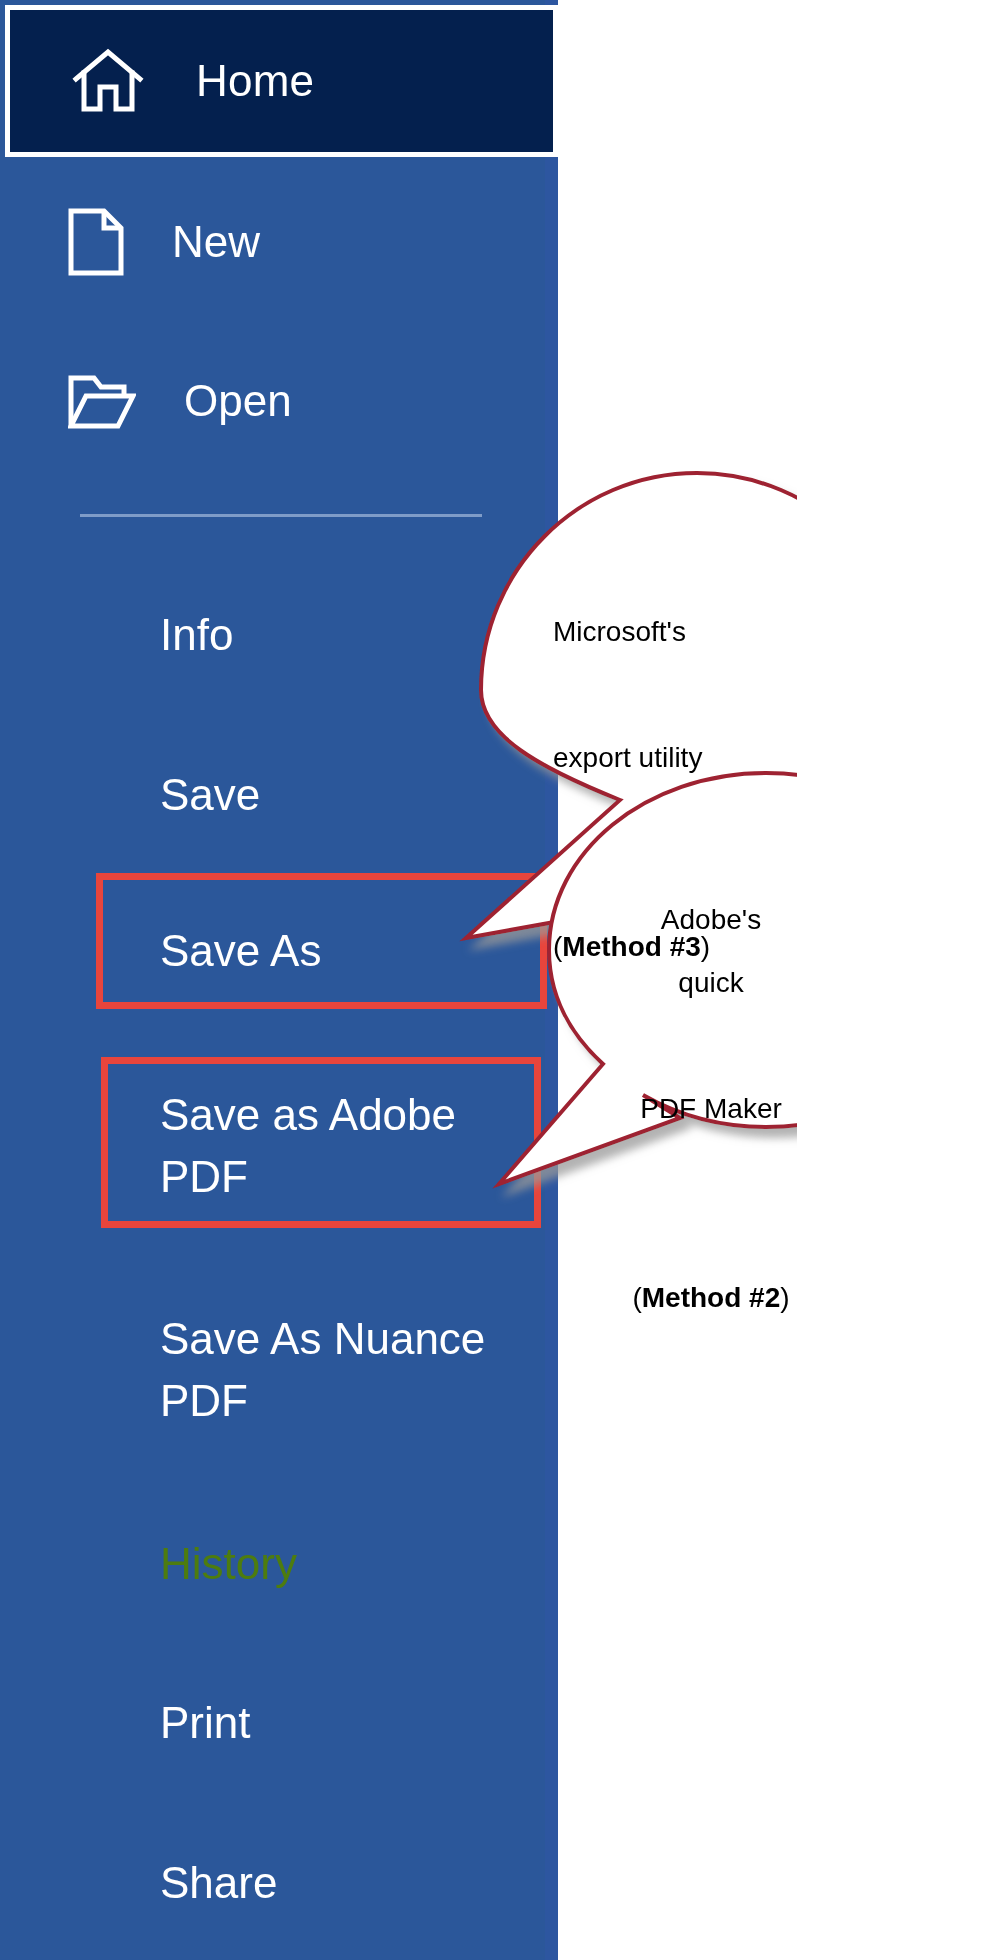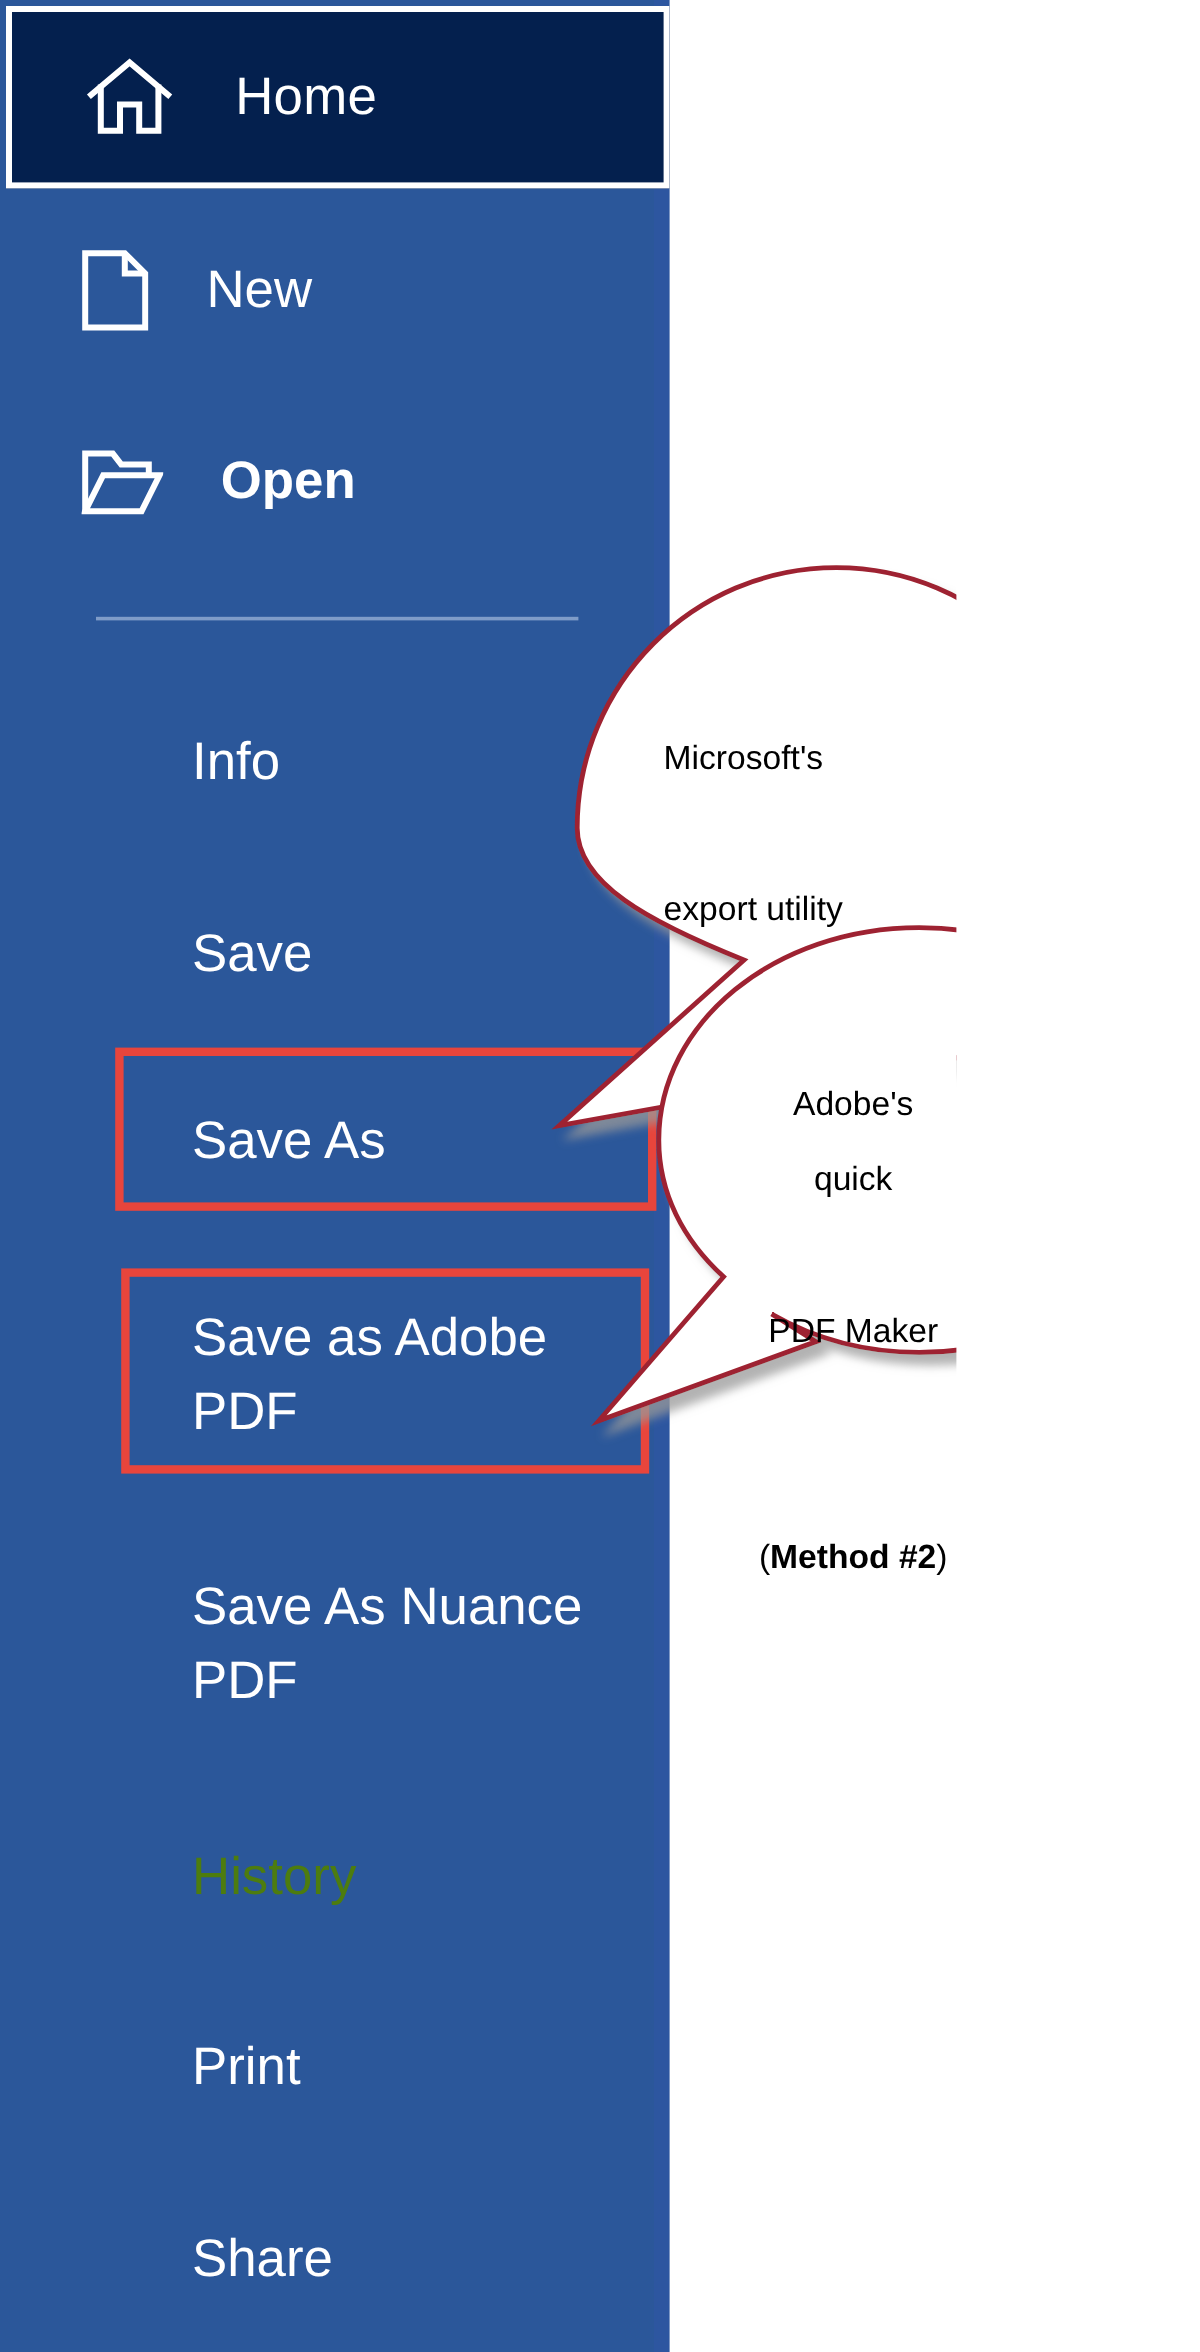--- a/index.html
+++ b/index.html
@@ -142,21 +142,21 @@
   <div class="nav-icon-row" style="top:206px;height:72px;">
     <span class="ic">
       <svg width="56" height="68" viewBox="0 0 56 68">
         <path d="M3 3 L36 3 L53 20 L53 65 L3 65 Z" fill="none" stroke="#ffffff" stroke-width="5" stroke-linejoin="miter"></path>
         <path d="M36 3 L36 20 L53 20" fill="none" stroke="#ffffff" stroke-width="5"></path>
       </svg>
     </span>
     <span class="lbl">New</span>
   </div>
 
-  <div class="nav-icon-row" style="top:368px;height:66px;font-weight:bold;">
+  <div class="nav-icon-row" style="top:368px;height:66px;">
     <span class="ic">
       <svg width="68" height="58" viewBox="0 0 68 58">
         <path d="M3 54 L3 6 L26 6 L33 15 L56 15 L56 24" fill="none" stroke="#ffffff" stroke-width="5" stroke-linejoin="miter"></path>
         <path d="M3 54 L18 24 L65 24 L50 54 Z" fill="none" stroke="#ffffff" stroke-width="5" stroke-linejoin="miter"></path>
       </svg>
     </span>
     <span class="lbl">Open</span>
   </div>
 
   <div id="separator"></div>
@@ -209,20 +209,23 @@
                L 680 1118
                L 499 1184
                L 603 1064
                C 569 1033, 549 994, 549 950 Z" fill="#ffffff" stroke="#9e2430" stroke-width="4"></path>
     </g>
   </svg>
 
   <div class="bubble-text" id="bubble1-text">
     <div>Microsoft's</div>
     <div>export utility</div>
+    <div>
+      <span>(</span><span class="bold">Method #3</span><span>)</span>
+    </div>
   </div>
 
   <div class="bubble-text" id="bubble2-text">
     <div>Adobe's quick</div>
     <div>PDF Maker</div>
     <div>
       <span>(</span><span class="bold">Method #2</span><span>)</span>
     </div>
   </div>
 

